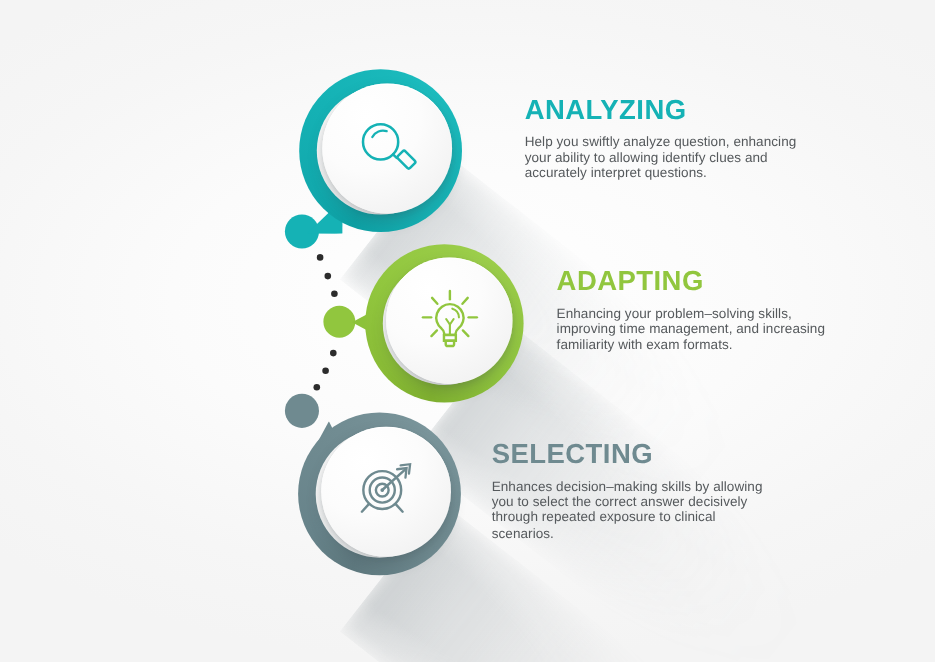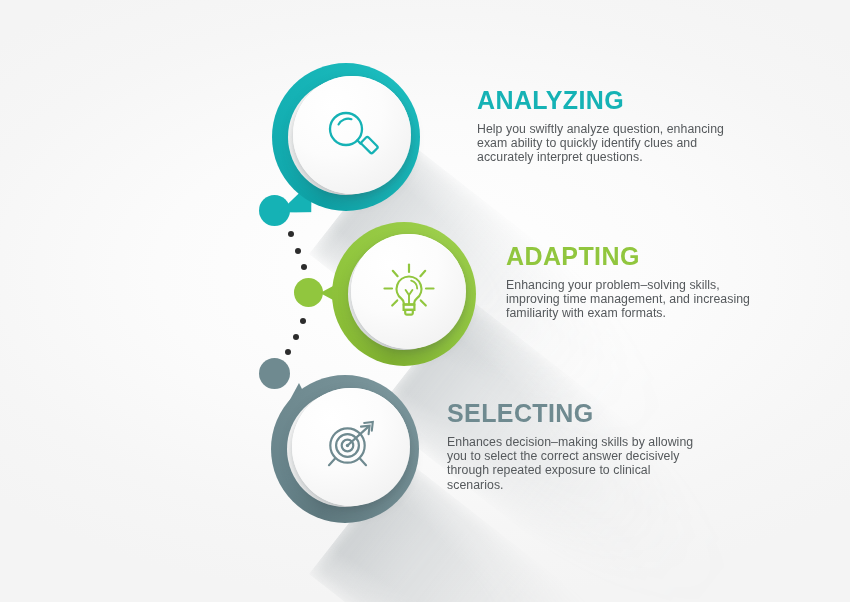--- a/index.html
+++ b/index.html
@@ -200,21 +200,21 @@
 
           <path d="M41.0 10.6 L49.6 9.6 L48.6 18.2" stroke-width="2.1"></path>
           <path d="M44.2 7.0 L52.8 6.0 L51.8 14.6" stroke-width="2.1"></path>
         </g>
       </svg>
     </div>
   </div>
 
   <div class="txt" style="left:447px; top:88px; width:250px;margin-left:30px;">
     <h2 style="color:#15B2B5;">ANALYZING</h2>
-    <p>Help you swiftly analyze question, enhancing exam ability to quickly identify clues and accurately interpret questions.</p>
+    <p>Help you swiftly analyze question, enhancing your ability to allowing identify clues and accurately interpret questions.</p>
   </div>
 
   <div class="txt" style="left:506px; top:244px; width:250px;">
     <h2 style="color:#91C63E;">ADAPTING</h2>
     <p>Enhancing your problem–solving skills, improving time management, and increasing familiarity with exam formats.</p>
   </div>
 
   <div class="txt" style="left:447px; top:401px; width:250px;">
     <h2 style="color:#6F8A90;">SELECTING</h2>
     <p>Enhances decision–making skills by allowing you to select the correct answer decisively through repeated exposure to clinical scenarios.</p>

